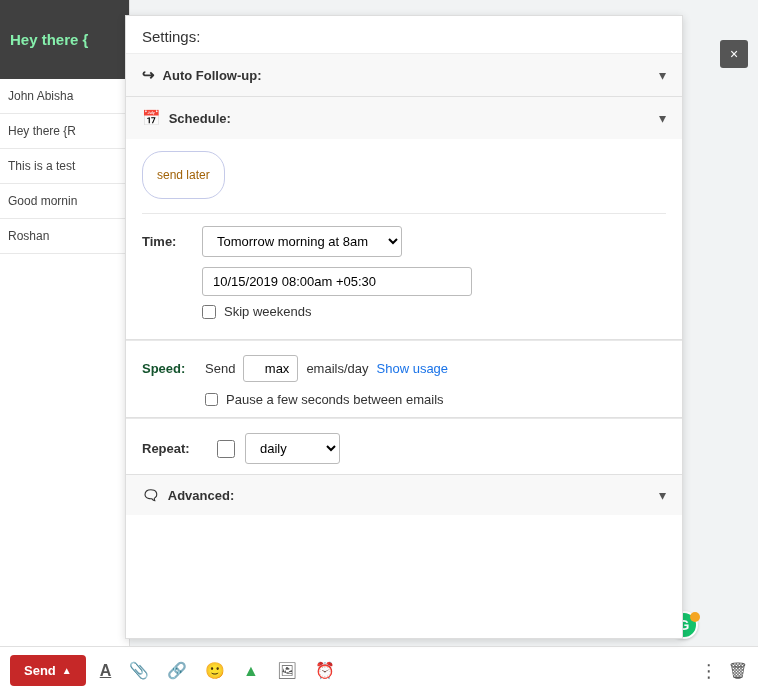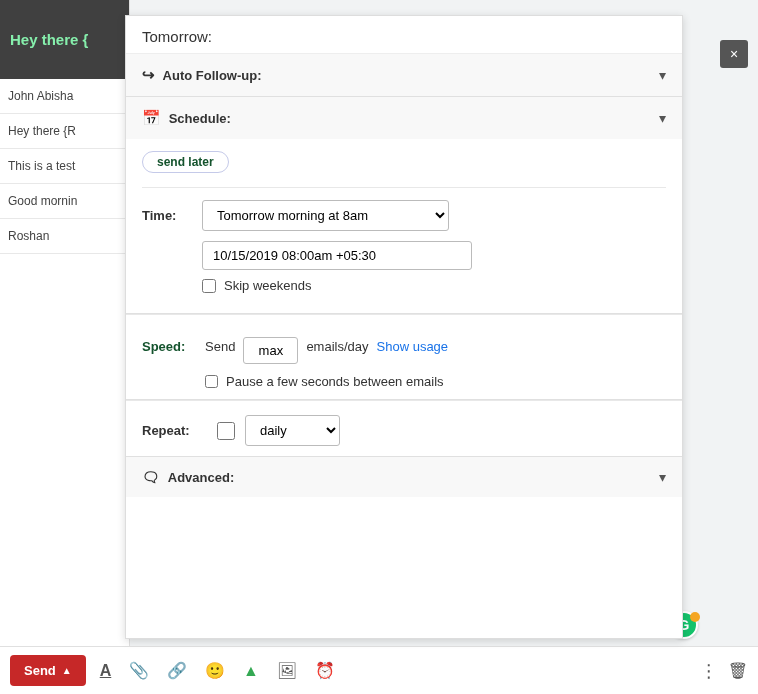--- a/index.html
+++ b/index.html
@@ -211,26 +211,25 @@
 
     .schedule-content {
       padding: 12px 16px 16px;
       background: #fff;
     }
 
     .send-later-btn {
       border: 1px solid #c5cae9;
       border-radius: 20px;
       background: #fff;
-      color: #14532d;
-      padding: 3px 14px;
+      color: #a16207;
+      padding: 16px 14px;
       font-size: 12px;
       cursor: pointer;
       margin-bottom: 14px;
-      font-weight: bold;
     }
 
     .divider-line {
       border: none;
       border-top: 1px solid #e8e8e8;
       margin: 0 0 12px 0;
     }
 
     .field-row {
       display: flex;
@@ -245,21 +244,21 @@
       min-width: 50px;
     }
 
     .time-select {
       border: 1px solid #bbb;
       border-radius: 3px;
       padding: 6px 10px;
       font-size: 13px;
       background: #fff;
       cursor: pointer;
-      width: 247px;
+      width: 200px;
     }
 
     .datetime-input {
       border: 1px solid #bbb;
       border-radius: 3px;
       padding: 6px 10px;
       font-size: 13px;
       width: 270px;
       margin-left: 60px;
       margin-bottom: 8px;
@@ -302,22 +301,21 @@
     .speed-send-text {
       font-size: 13px;
       color: #333;
     }
     .speed-input {
       border: 1px solid #bbb;
       border-radius: 3px;
       padding: 5px 8px;
       font-size: 13px;
       width: 55px;
-      text-align: center;
-      margin-top: 8px;
+      text-align: right;
     }
     .speed-unit {
       font-size: 13px;
       color: #333;
     }
     .show-usage-link {
       color: #1a73e8;
       text-decoration: none;
       font-size: 13px;
       cursor: pointer;
@@ -404,21 +402,21 @@
   <div class="bg-email-item">Roshan</div>
 </div>
 
 <button class="bg-close-btn">×</button>
 
 <div class="grammarly-badge"></div>
 <div class="grammarly-icon">G</div>
 
 <div class="settings-modal">
 
-  <div class="settings-title">Tomorrow:</div>
+  <div class="settings-title">Settings:</div>
 
   <div class="accordion-section">
     <div class="accordion-header">
       <div class="accordion-header-left">
         <span style="font-size:15px;">↪</span>
         <span>Auto Follow-up:</span>
       </div>
       <span class="accordion-arrow">▾</span>
     </div>
   </div>

